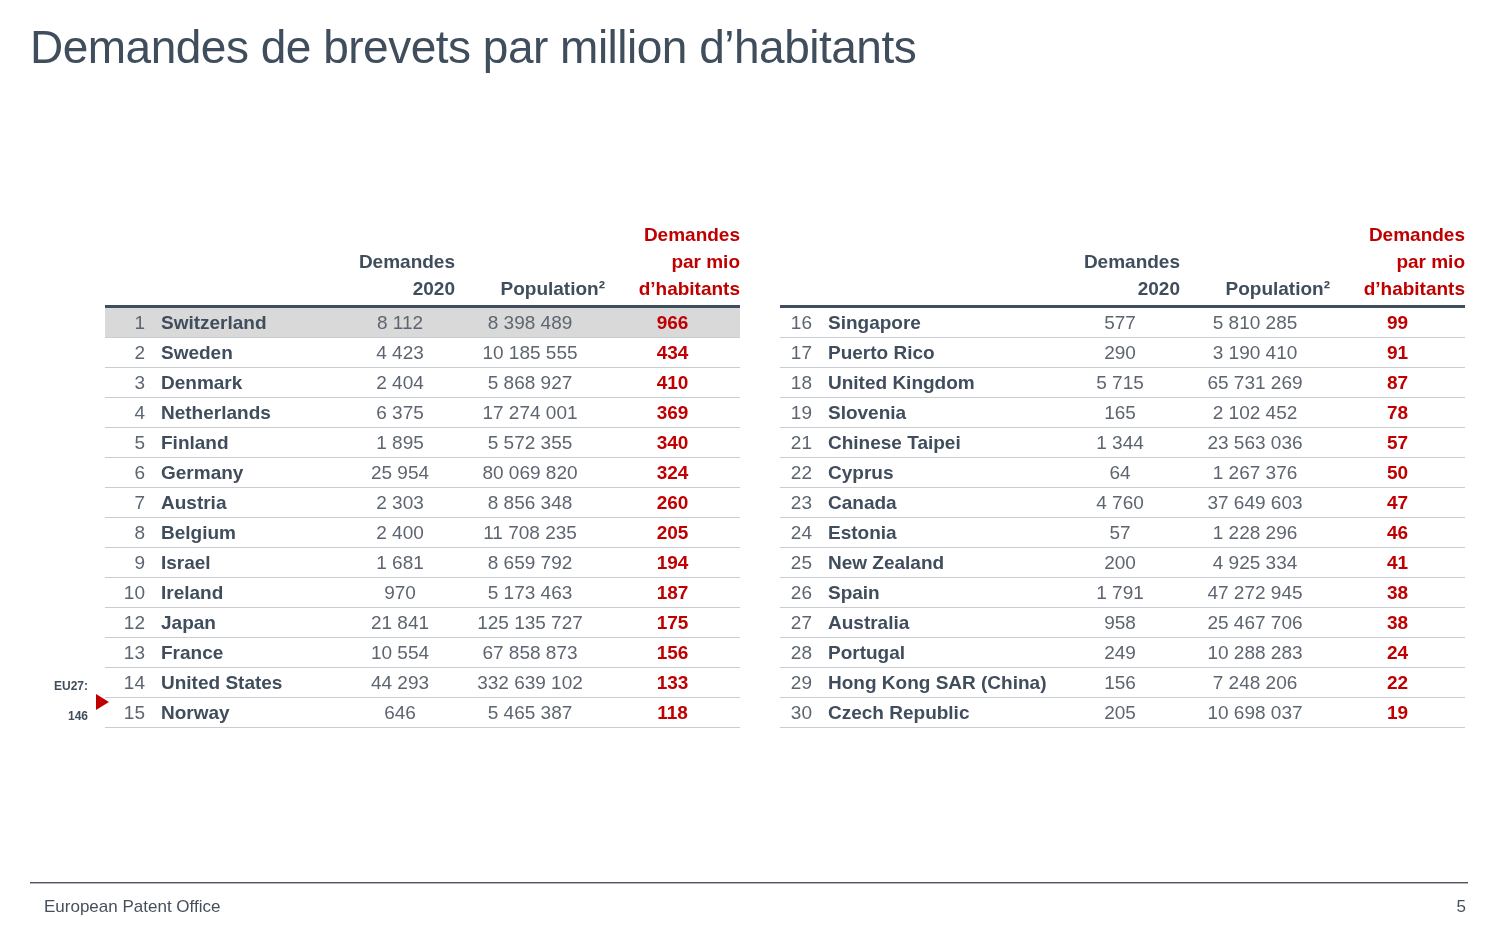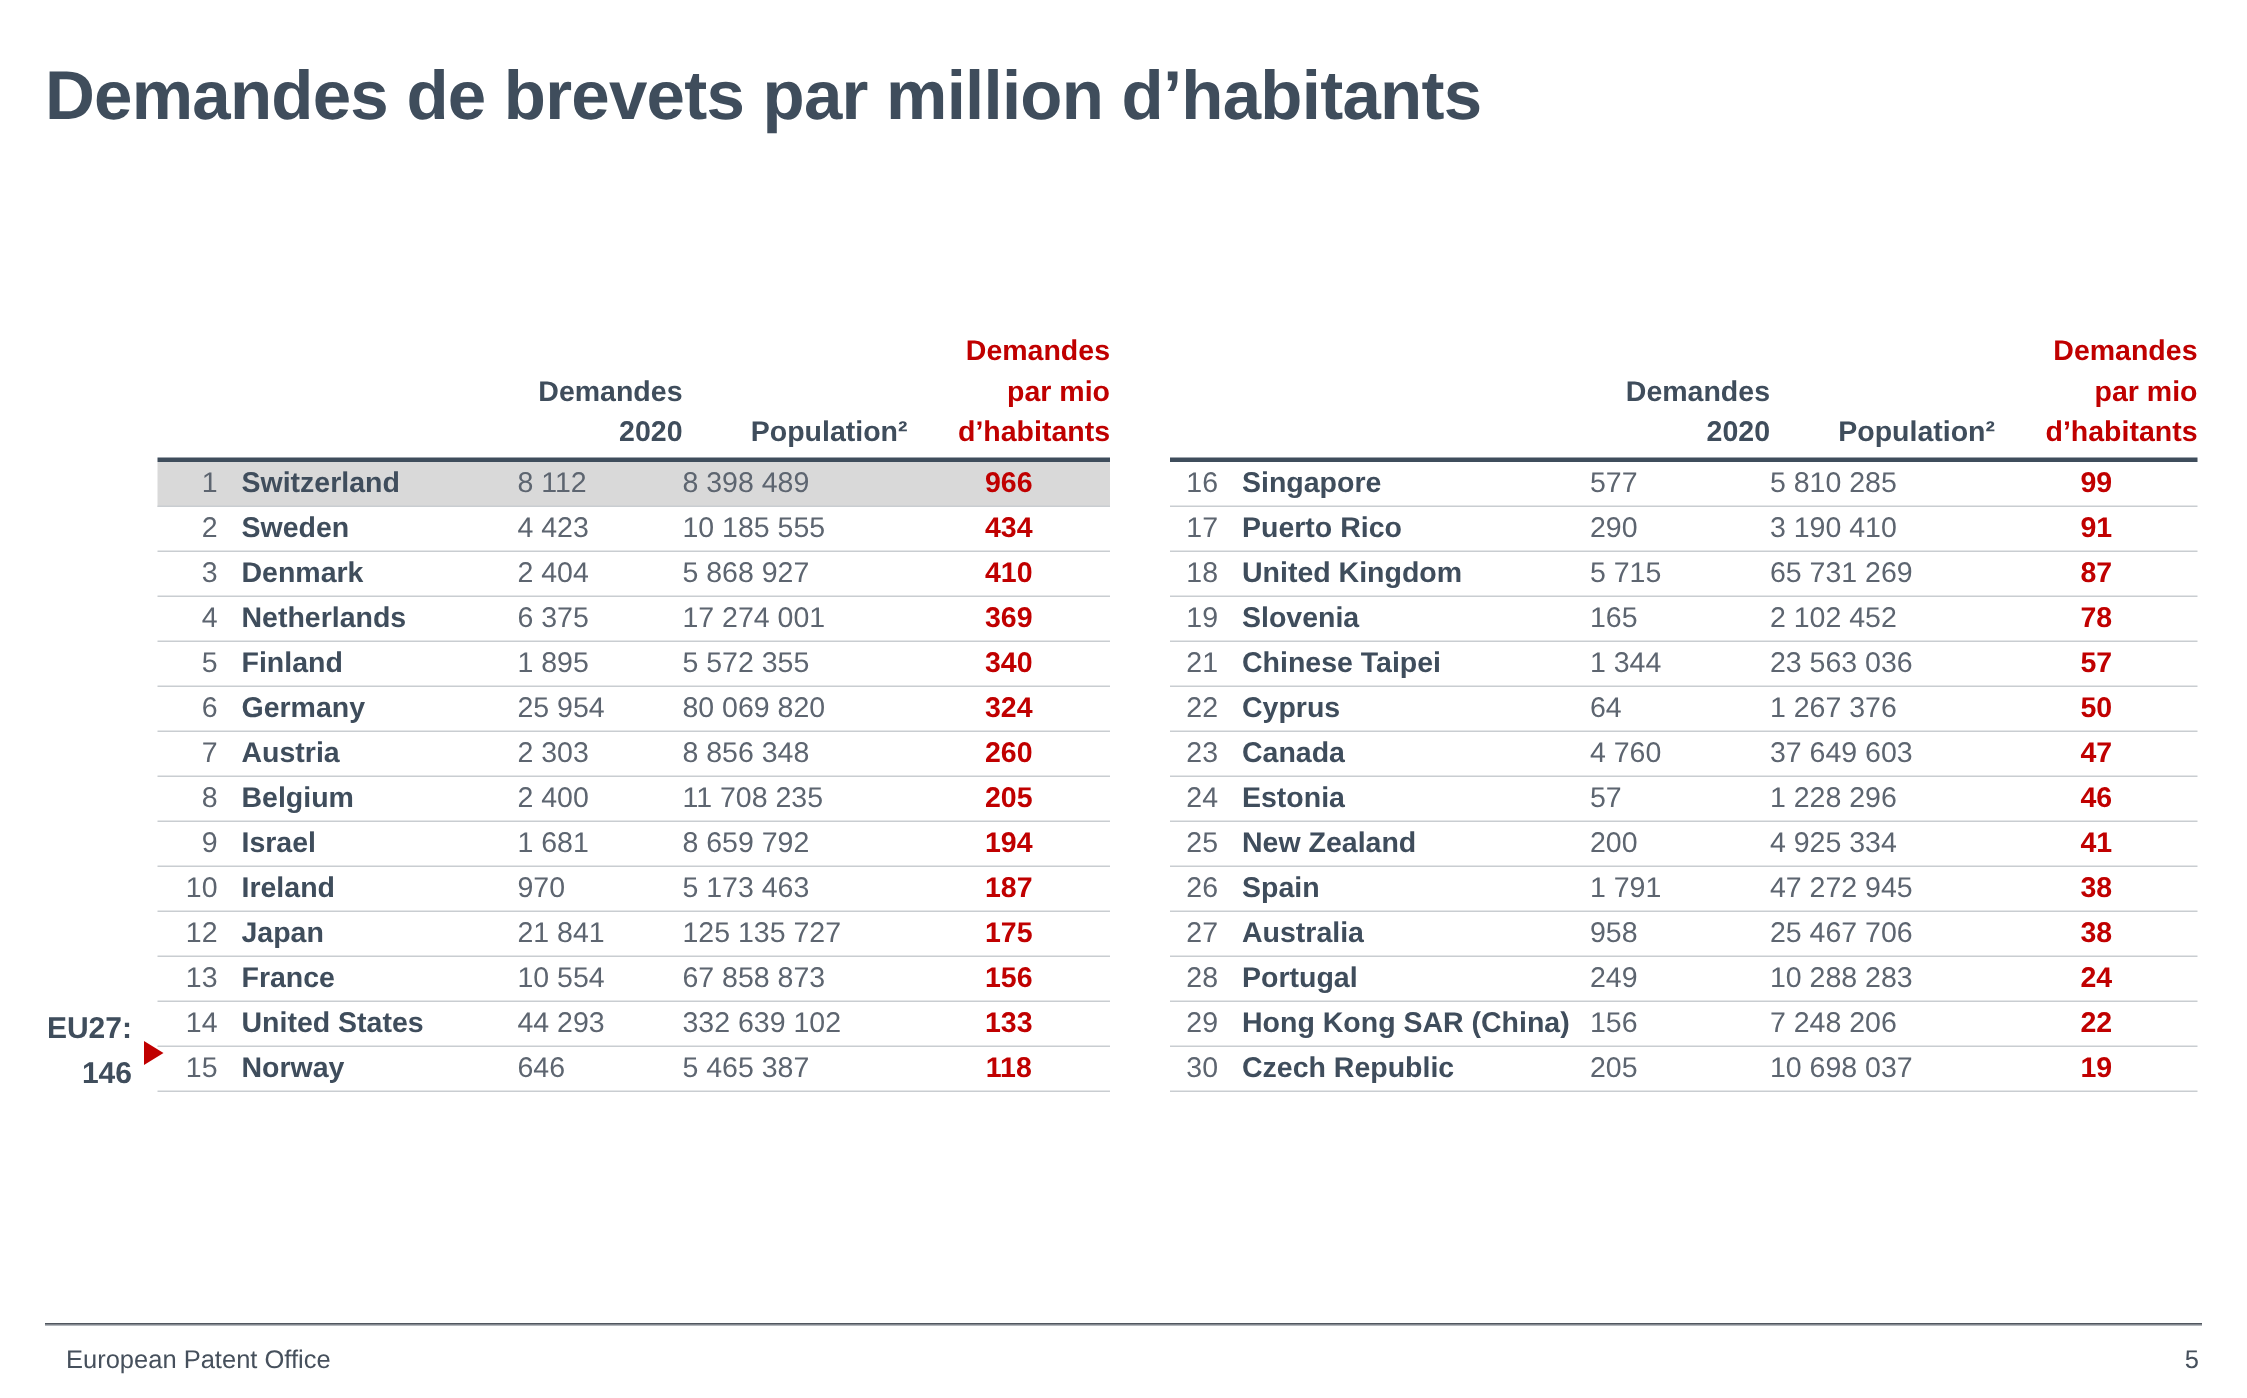--- a/index.html
+++ b/index.html
@@ -5,23 +5,23 @@
   * { box-sizing: border-box; margin: 0; padding: 0; }
   html, body { width: 1498px; height: 932px; }
   body {
     position: relative;
     background: #ffffff;
     font-family: "Liberation Sans", sans-serif;
     overflow: hidden;
   }
   .title {
     position: absolute;
-    left: 30px; top: 36px;
+    left: 30px; top: 20px;
     font-size: 46px;
-    font-weight: bold;
+    font-weight: normal;
     letter-spacing: -0.5px;
     color: #3f4d5c;
     white-space: nowrap;
   }
   .tbl { position: absolute; top: 221px; }
   #left-table  { left: 105px; width: 635px; }
   #right-table { left: 780px; width: 685px; }
 
   .thead, .trow { display: grid; }
   #left-table  .thead, #left-table  .trow { grid-template-columns: 40px 200px 110px 150px 135px; }
@@ -42,29 +42,29 @@
   .trow {
     height: 30px;
     align-items: center;
     font-size: 19px;
     border-bottom: 1px solid #c9cdd1;
     white-space: nowrap;
   }
   .trow.highlight { background: #d9d9d9; }
   .c-rank    { text-align: right; color: #5d6570; }
   .c-country { padding-left: 16px; font-weight: bold; color: #3f4d5c; }
-  .c-num     { text-align: left; color: #5d6570; }
+  .c-num     { text-align: center; color: #5d6570; }
   .c-permio  { text-align: center; color: #c00000; font-weight: bold; }
 
   .eu27 {
     position: absolute;
     left: 14px; top: 671px;
     width: 74px;
     text-align: right;
-    font-size: 20px;
+    font-size: 12px;
     font-weight: bold;
     line-height: 30px;
     color: #3f4d5c;
   }
   .eu27-arrow {
     position: absolute;
     left: 96px; top: 694px;
     width: 0; height: 0;
     border-top: 8px solid transparent;
     border-bottom: 8px solid transparent;

